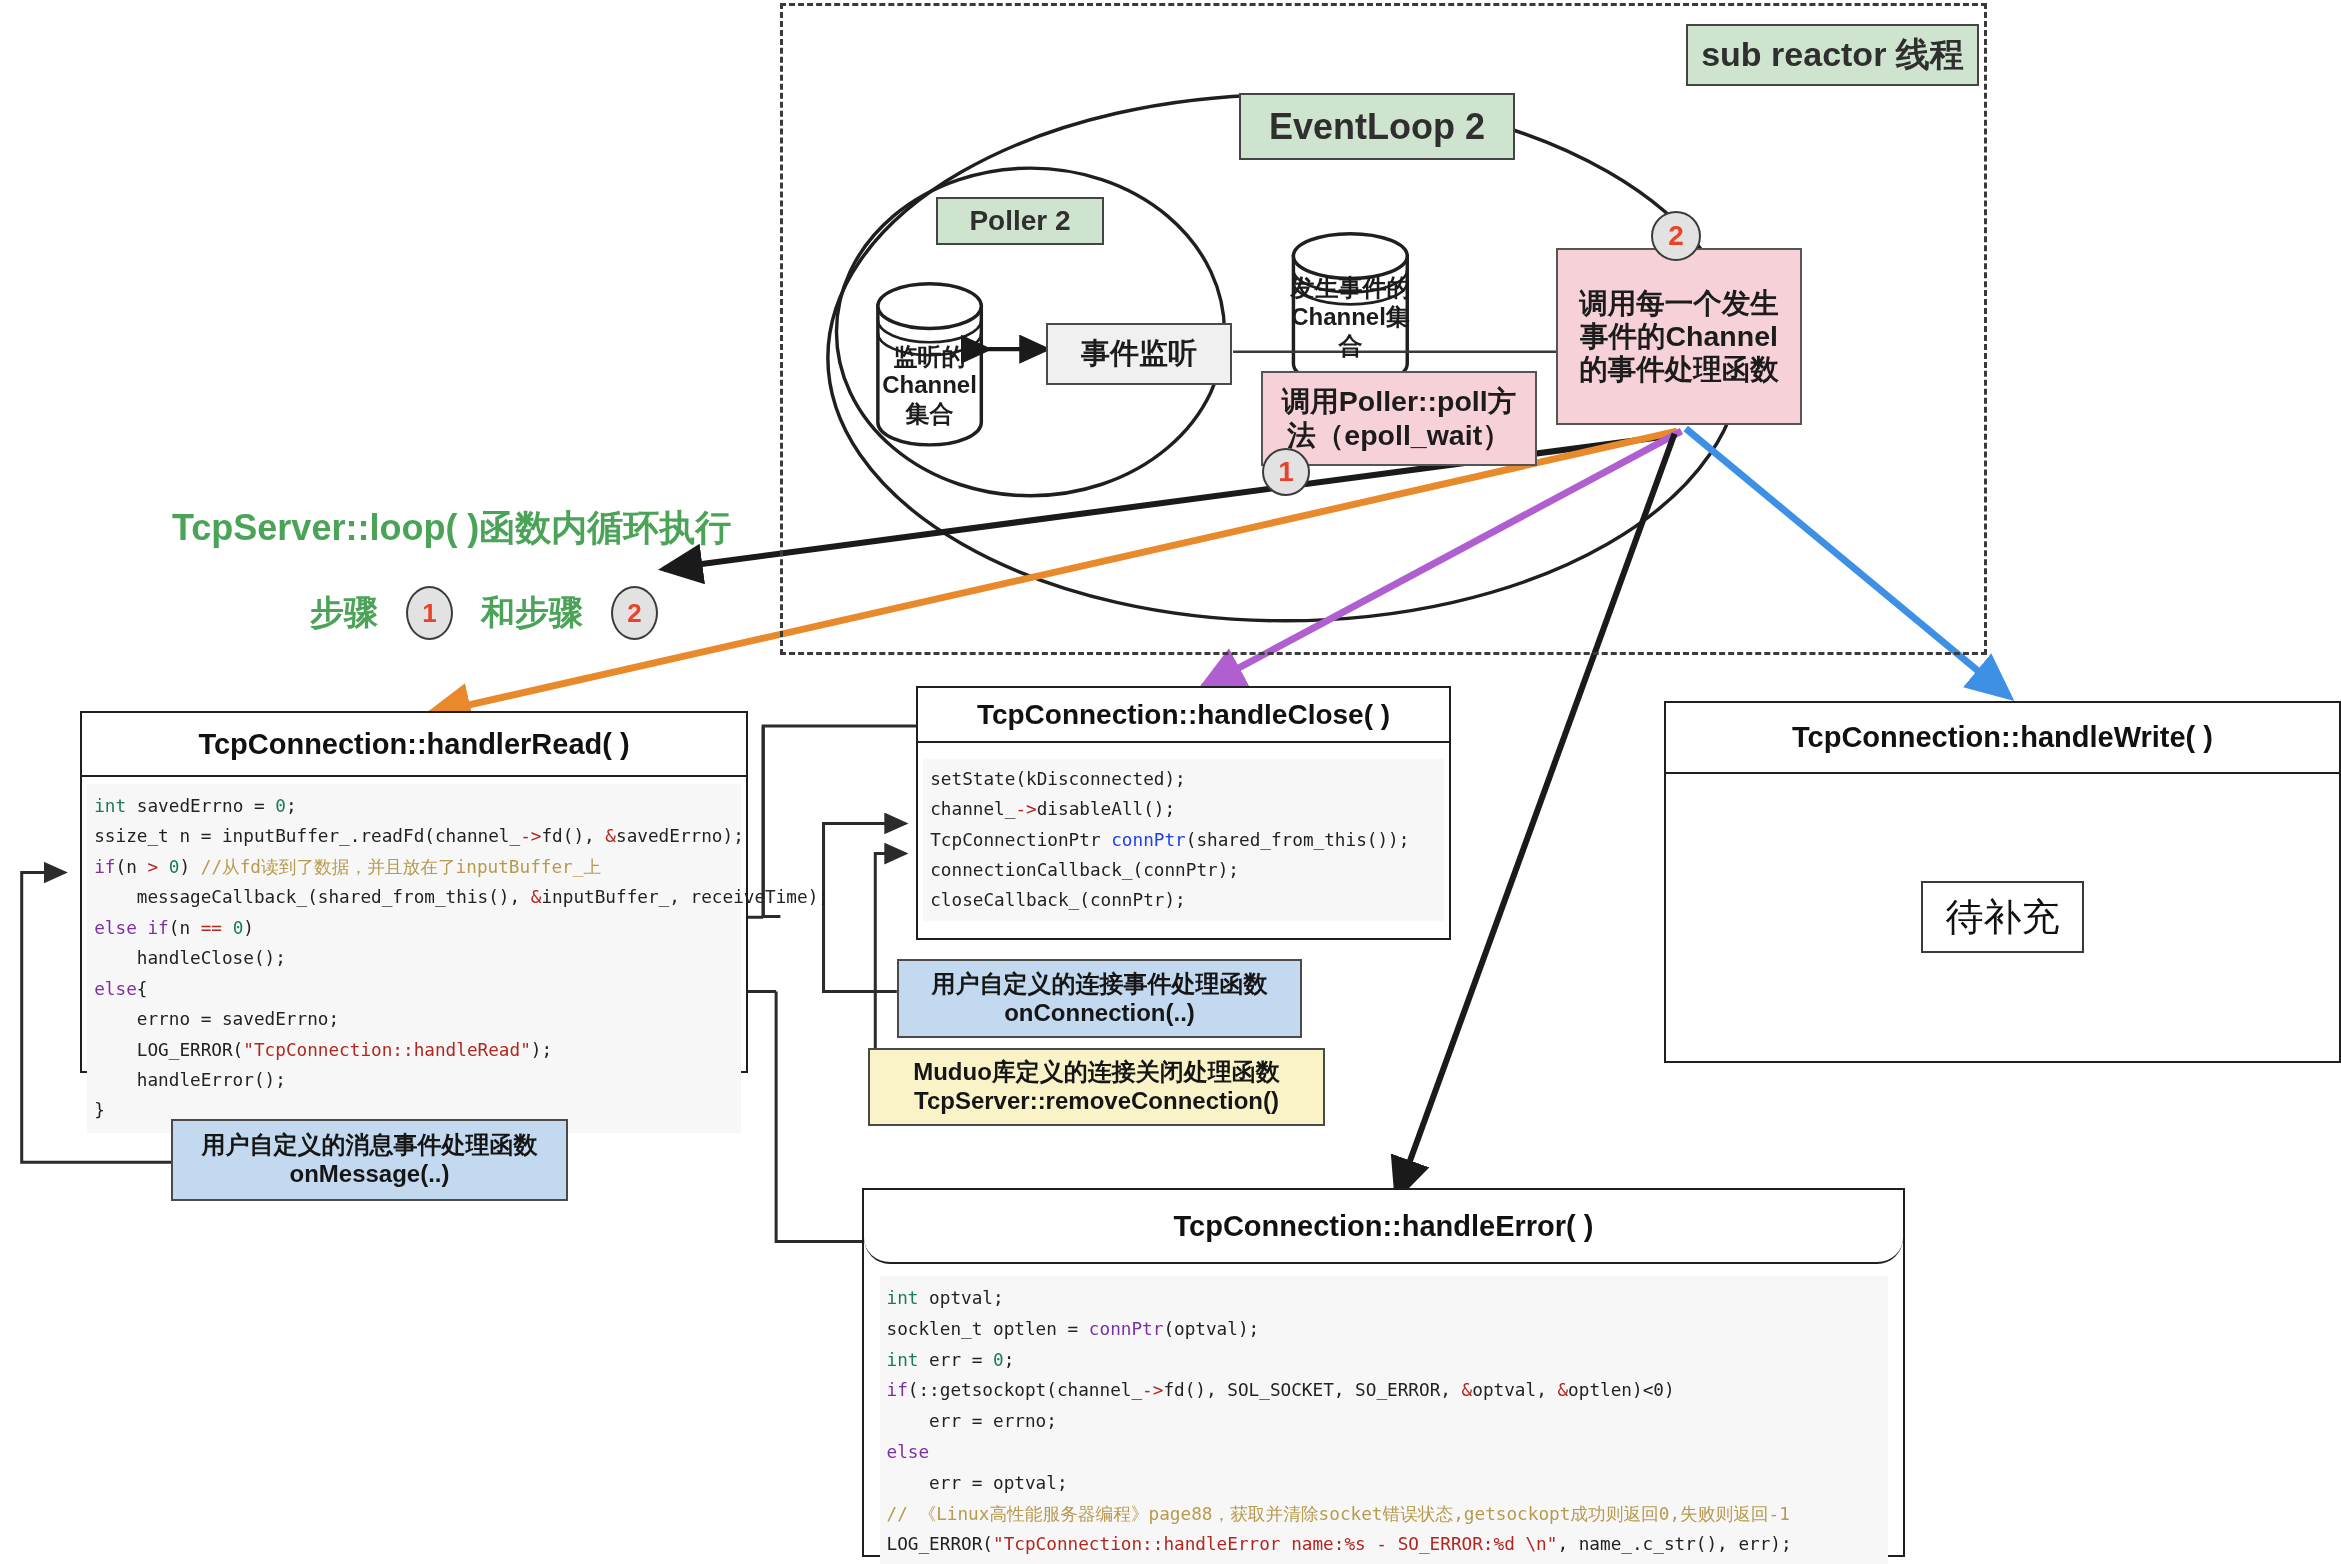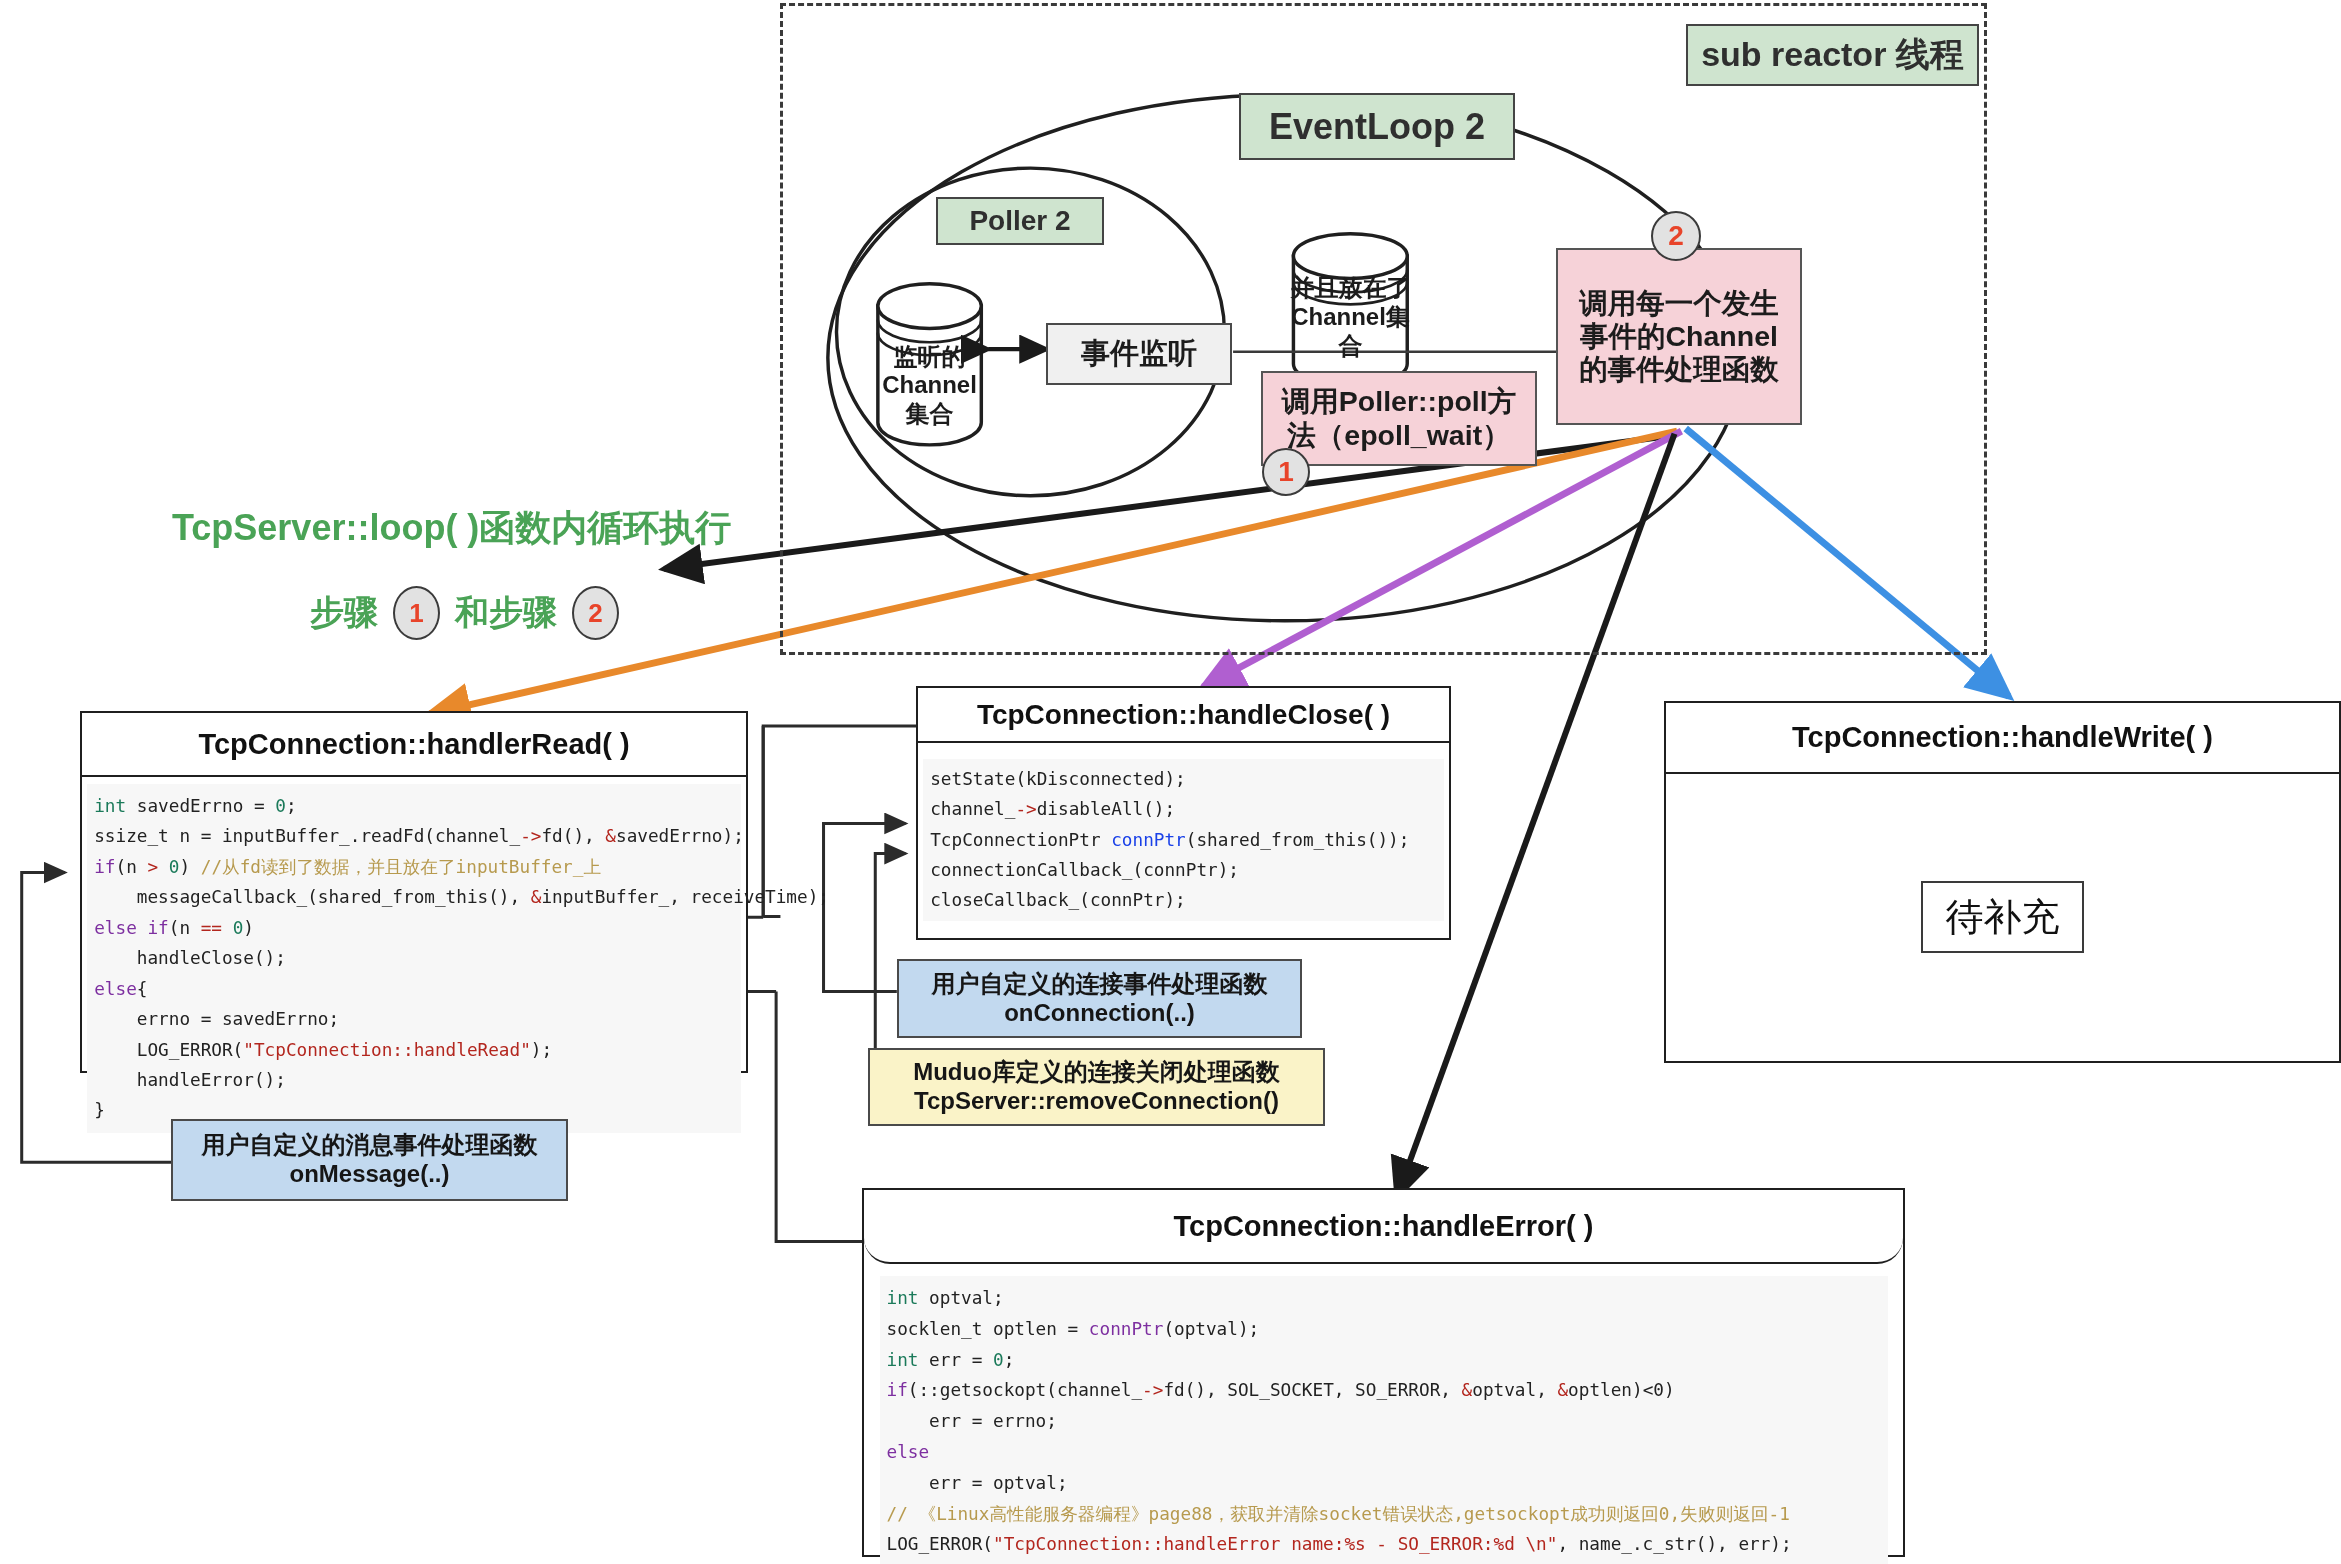--- a/index.html
+++ b/index.html
@@ -47,21 +47,21 @@
   
   .bluebox{background:#c2d9ef;border:2.6px solid #4a4a4a;display:flex;flex-direction:column;
            align-items:center;justify-content:center;text-align:center;
            font-weight:bold;color:#161616;line-height:1.2;}
   .yellowbox{background:#faf3c8;border:2.6px solid #4a4a4a;display:flex;flex-direction:column;
              align-items:center;justify-content:center;text-align:center;
              font-weight:bold;color:#161616;line-height:1.2;}
 
   
   .greentext{color:#4aa356;font-weight:bold;}
-  .greenrow{display:flex;align-items:center;gap:15px;color:#4aa356;font-weight:bold;}
+  .greenrow{display:flex;align-items:center;gap:28px;color:#4aa356;font-weight:bold;}
 
   .pending{border:2.6px solid #3a3a3a;background:#fff;display:flex;align-items:center;
            justify-content:center;color:#111;}
 </style>
 </head>
 <body>
 
 <div id="root">
 
   <svg class="layer" viewBox="0 0 2716 1814">
@@ -138,21 +138,21 @@
 
   <div class="abs greenbox" style="left:936px;top:197px;width:168px;height:48px;font-size:28px;">Poller 2</div>
 
   <div class="abs" style="left:869px;top:343px;width:121px;text-align:center;font-size:24px;font-weight:bold;color:#1c1c1c;line-height:1.18;">
     <div>监听的</div>
     <div>Channel</div>
     <div>集合</div>
   </div>
 
   <div class="abs" style="left:1285px;top:274px;width:131px;text-align:center;font-size:24px;font-weight:bold;color:#1c1c1c;line-height:1.2;">
-    <div>并且放在了</div>
+    <div>发生事件的</div>
     <div>Channel集合</div>
   </div>
 
   <div class="abs greybox" style="left:1046px;top:323px;width:186px;height:62px;font-size:29px;">事件监听</div>
 
   <div class="abs pinkbox" style="left:1261px;top:371px;width:276px;height:95px;font-size:28.5px;flex-direction:column;">
     <span>调用Poller::poll方</span>
     <span>法（epoll_wait）</span>
   </div>
   <div class="abs numcircle" style="left:1262px;top:448px;width:48px;height:48px;font-size:28px;">1</div>

